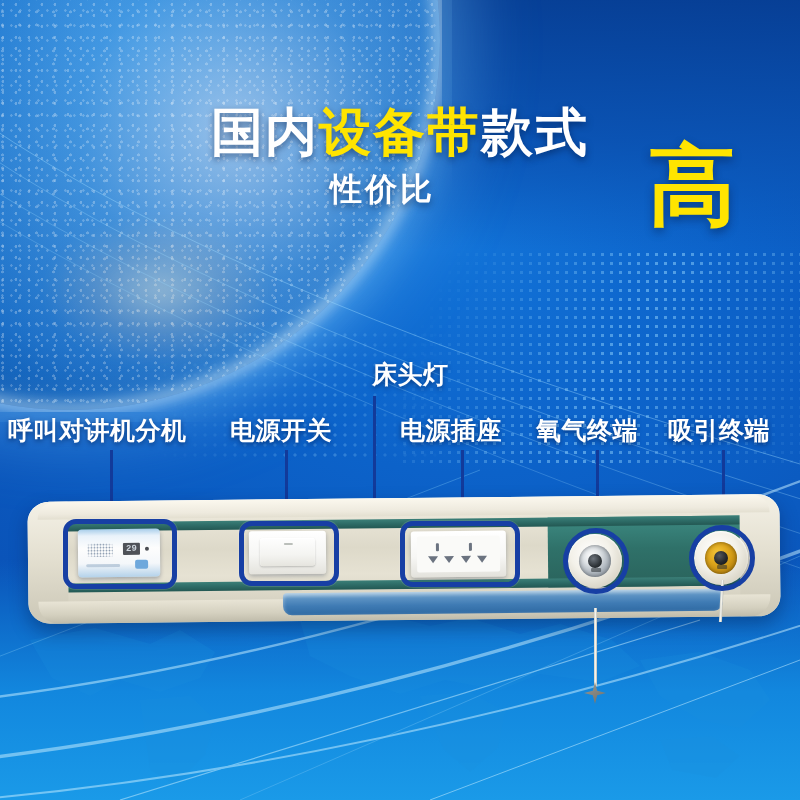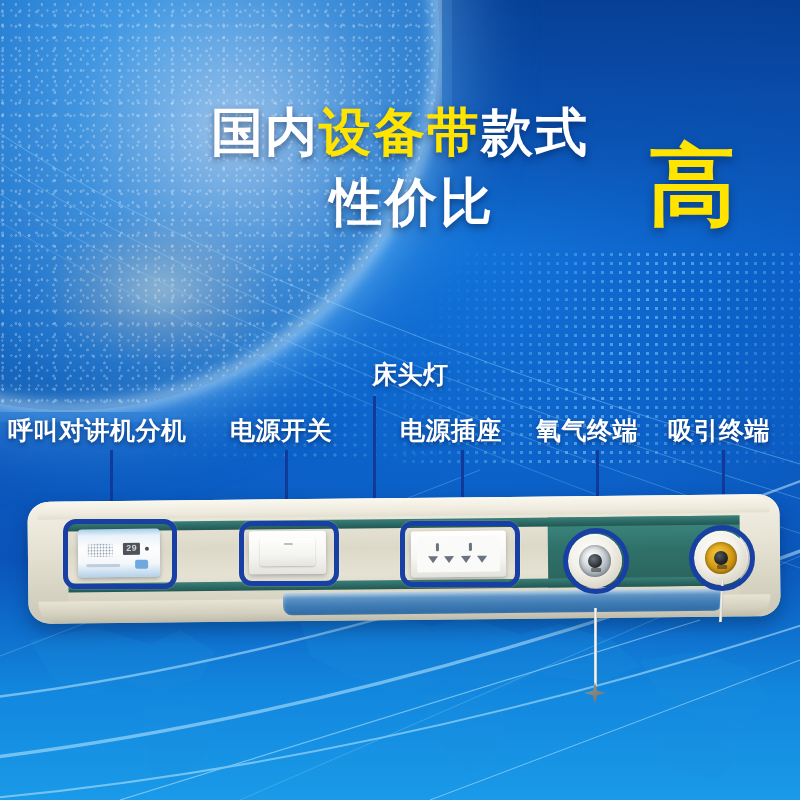--- a/index.html
+++ b/index.html
@@ -96,21 +96,21 @@
     position:absolute; left:0; top:86px; width:800px;
     text-align:center; white-space:nowrap;
     font-size:52px; font-weight:bold; letter-spacing:2px;
     color:#ffffff;
     text-shadow:0 3px 7px rgba(0,25,70,.55);
     margin-top:12px;
   }
   .hl1 .y { color:#ffe400; }
   .hl2 {
     position:absolute; left:330px; top:168px;
-    font-size:52px; font-weight:bold; letter-spacing:3px;
+    font-size:32px; font-weight:bold; letter-spacing:3px;
     color:#ffffff;
     text-shadow:0 3px 7px rgba(0,25,70,.55);
   }
   .hl-big {
     position:absolute; left:648px; top:142px;
     font-size:88px; font-weight:bold; line-height:1;
     color:#ffe400;
     text-shadow:0 4px 10px rgba(0,20,60,.45);
   }
 

